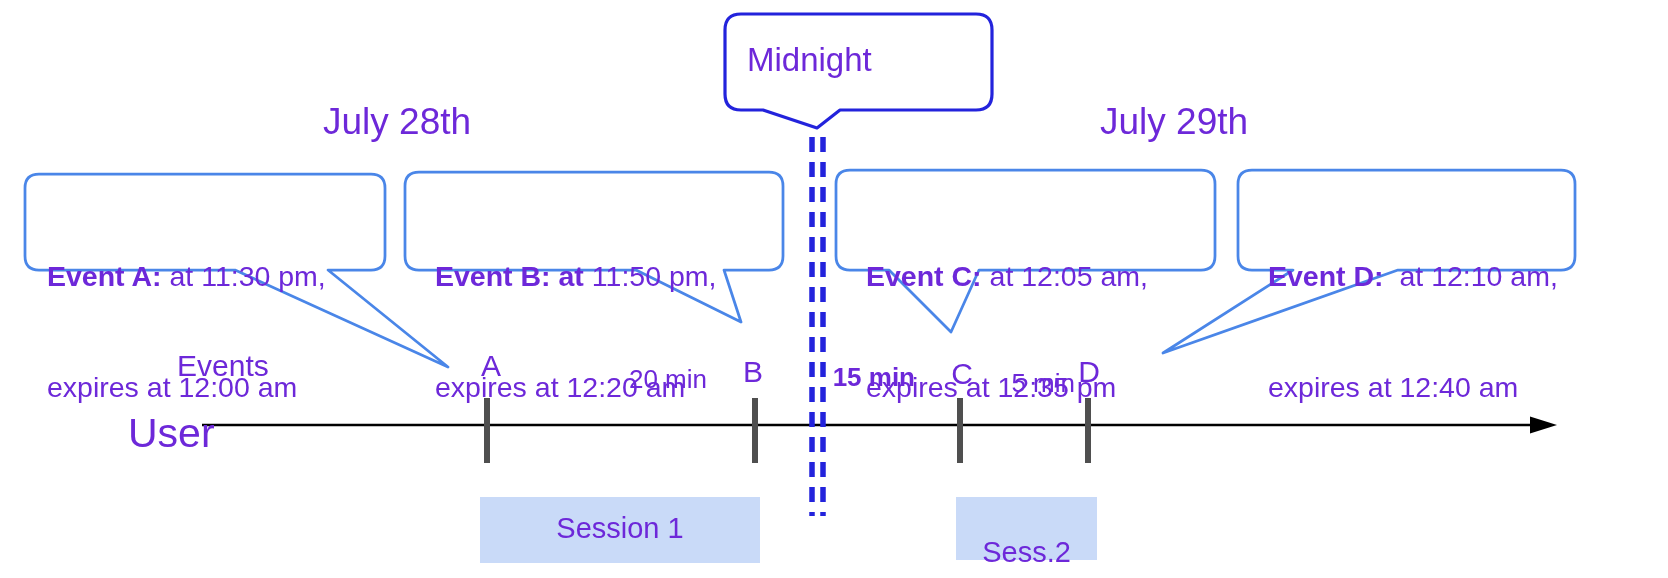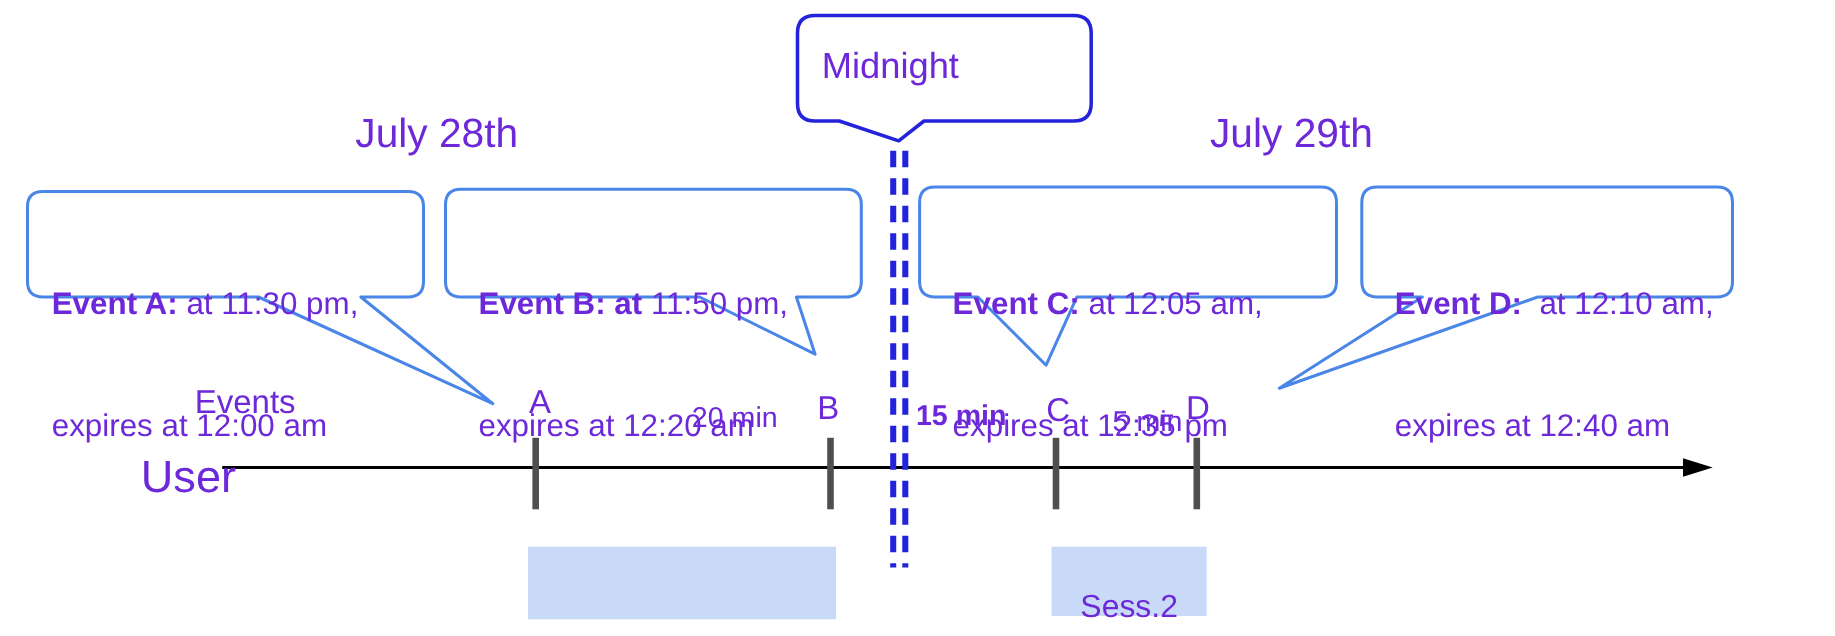--- a/index.html
+++ b/index.html
@@ -86,15 +86,16 @@
 
   <div class="txt tick-label" style="left:474px; top:349px;">A</div>
   <div class="txt tick-label" style="left:736px; top:355px;">B</div>
   <div class="txt tick-label" style="left:945px; top:357px;">C</div>
   <div class="txt tick-label" style="left:1072px; top:355px;">D</div>
 
   <div class="txt gap-label" style="left:617px; top:364px;">20 min</div>
   <div class="txt gap-label" style="left:825px; top:362px;font-weight:bold;">15 min</div>
   <div class="txt gap-label" style="left:985px; top:368px;">5 min</div>
 
+  <div class="txt session-label" style="left:480px; top:512px; width:280px;">Session 1</div>
   <div class="txt session-label" style="left:956px; top:512px; width:141px;margin-top:24px;">Sess.2</div>
 
 </div>
 
 </body></html>

